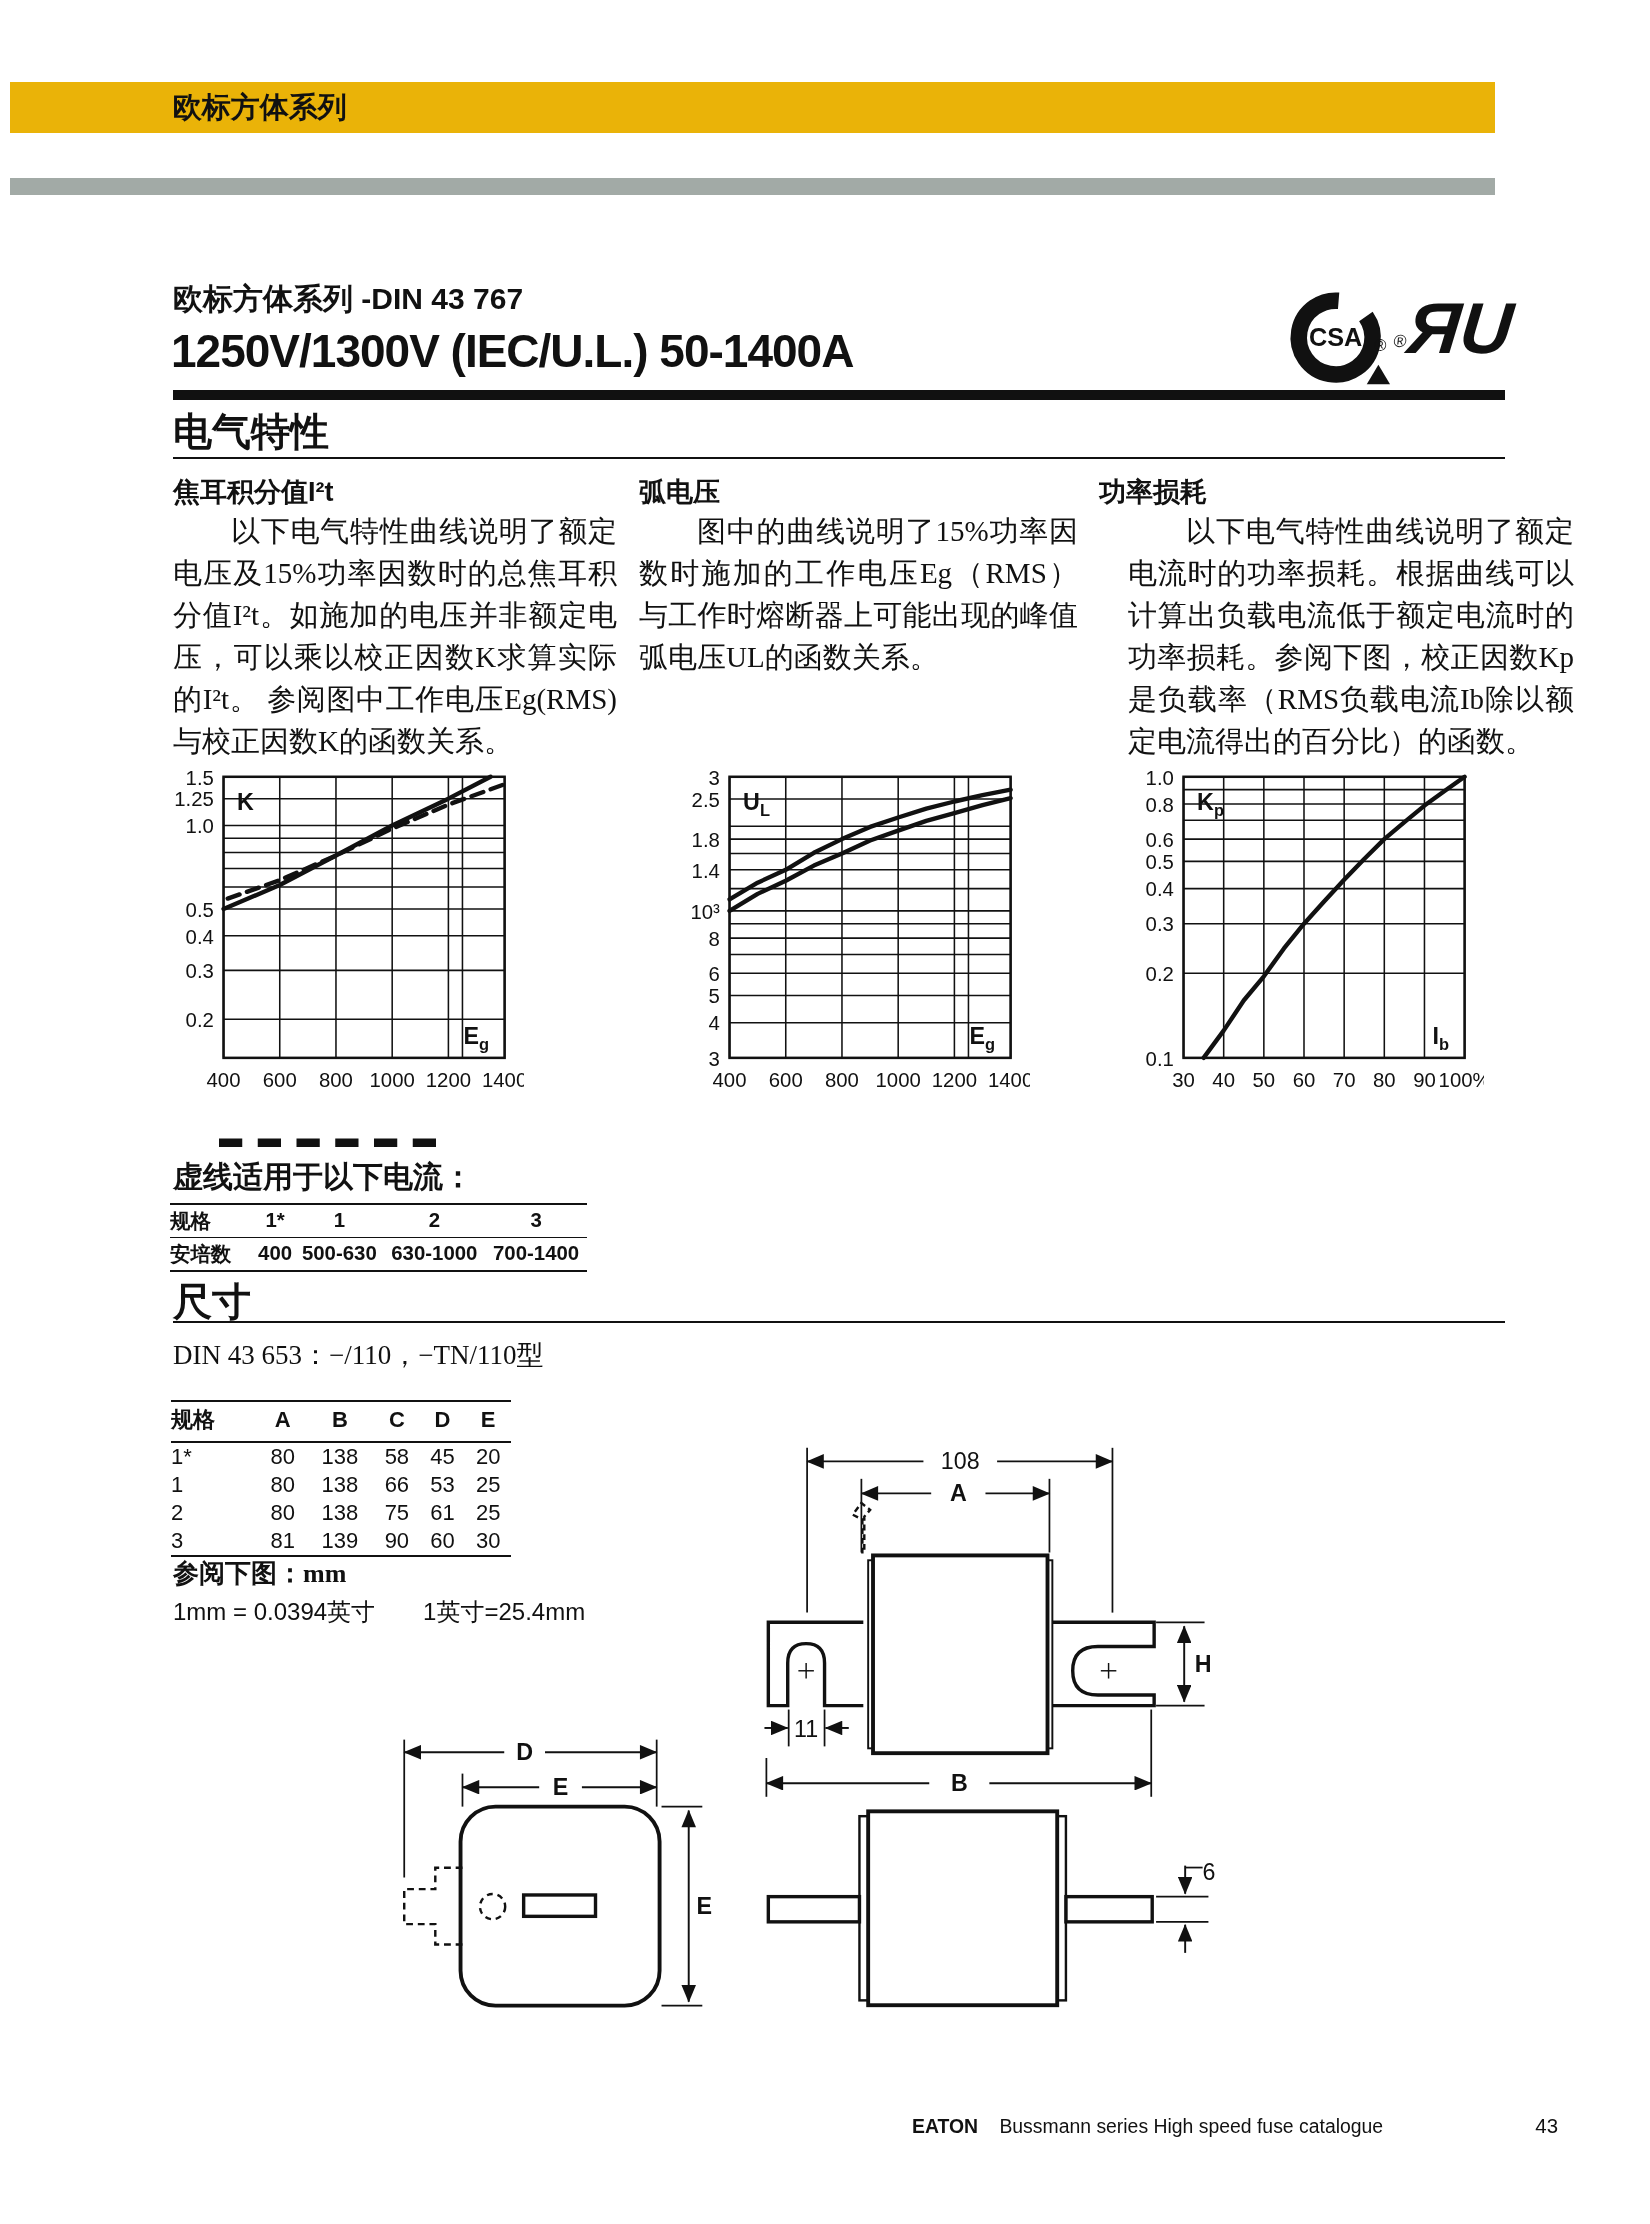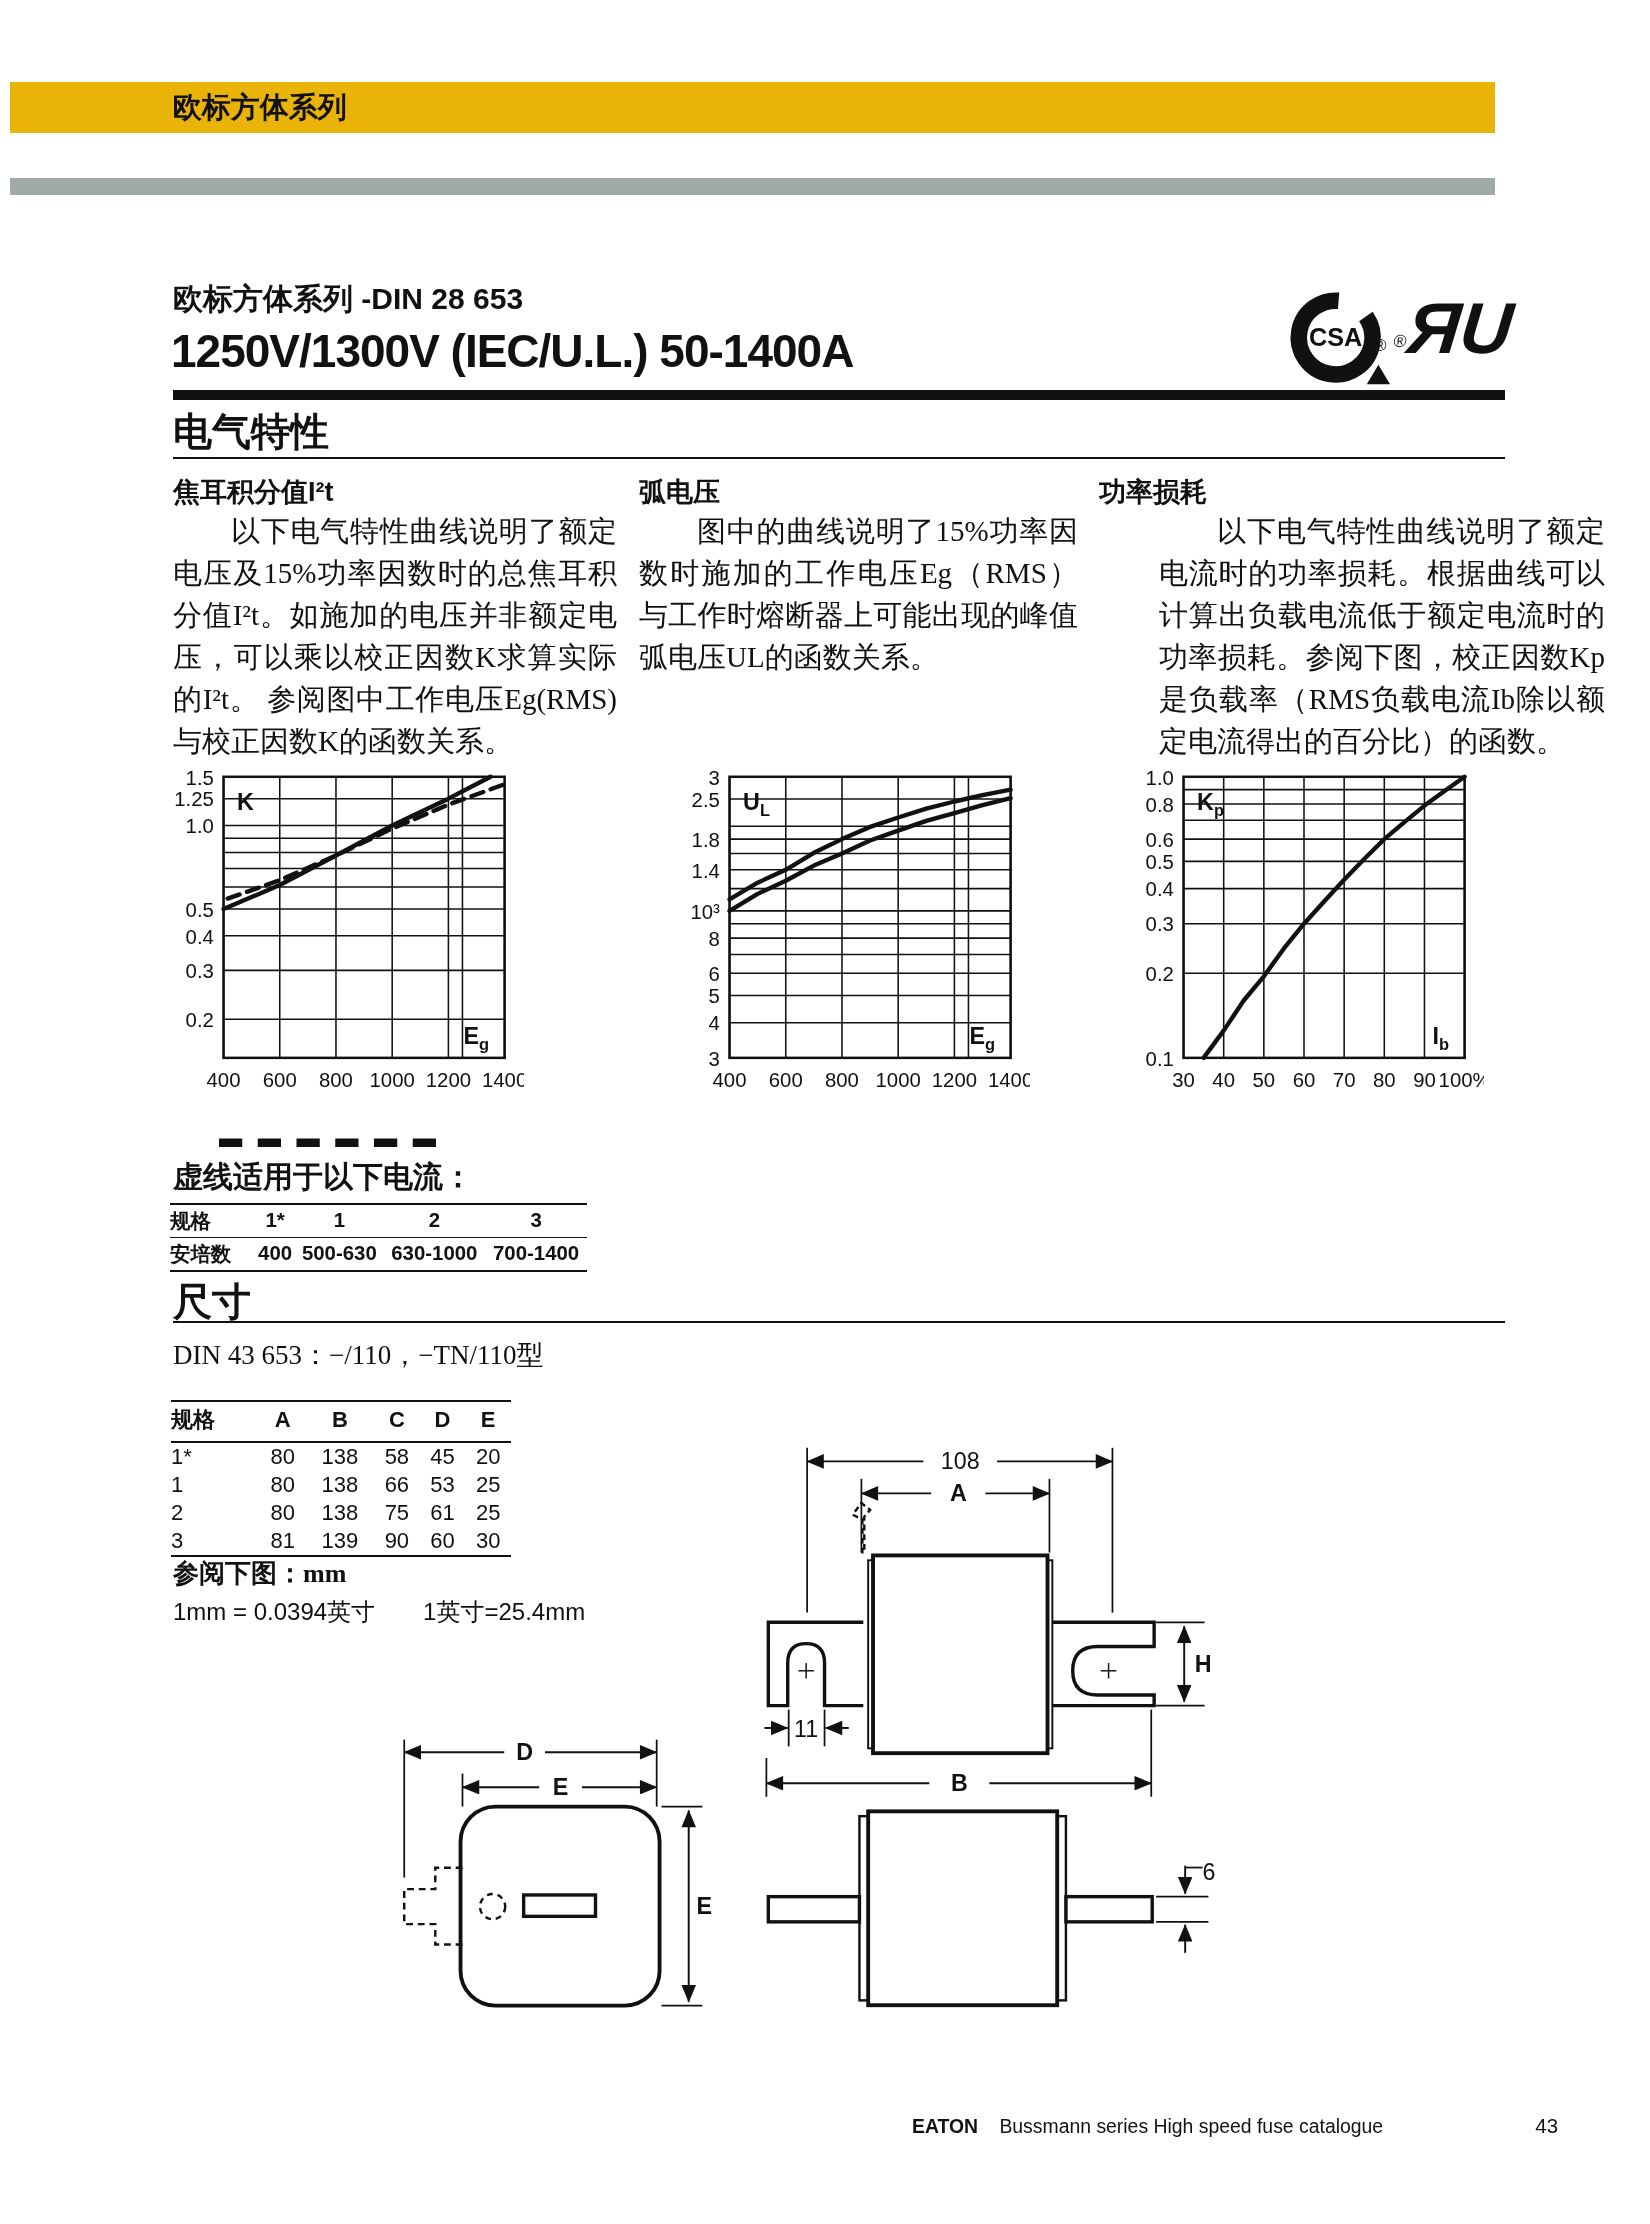--- a/index.html
+++ b/index.html
@@ -62,21 +62,21 @@
 </head>
 <body>
 
 <div class="page">
 
   <div class="abs band">
     <span class="band-text">欧标方体系列</span>
   </div>
   <div class="abs graybar"></div>
 
-  <div class="abs subtitle">欧标方体系列 -DIN 28 653</div>
+  <div class="abs subtitle">欧标方体系列 -DIN 43 767</div>
   <div class="abs maintitle">1250V/1300V (IEC/U.L.)  50-1400A</div>
 
   <svg class="abs" style="left:1287px;top:289px;" width="109" height="101" viewBox="0 0 112 104">
     <circle cx="50" cy="50" r="38" fill="none" stroke="#111" stroke-width="17" stroke-dasharray="205 34" transform="rotate(-35 50 50)"></circle>
     <text x="50" y="59" text-anchor="middle" style="font:700 26px 'Liberation Sans',sans-serif" fill="#111">CSA</text>
     <text x="96" y="64" text-anchor="middle" style="font:400 17px 'Liberation Sans',sans-serif" fill="#111">®</text>
     <polygon points="82,98 106,98 94,78" fill="#111"></polygon>
   </svg>
 
   <div class="abs ul-logo">
@@ -87,21 +87,21 @@
 
   <div class="abs sec-title" style="left:173px;top:405px;">电气特性</div>
   <div class="abs rule-thin" style="left:173px;top:457px;width:1332px;"></div>
 
   <div class="abs col-head" style="left:173px;top:474px;">焦耳积分值I²t</div>
   <div class="abs col-head" style="left:639px;top:474px;">弧电压</div>
   <div class="abs col-head" style="left:1099px;top:474px;">功率损耗</div>
 
   <div class="abs col-body" style="left:173px;top:510px;width:444px;">以下电气特性曲线说明了额定电压及15%功率因数时的总焦耳积分值I²t。如施加的电压并非额定电压，可以乘以校正因数K求算实际的I²t。 参阅图中工作电压Eg(RMS)与校正因数K的函数关系。</div>
   <div class="abs col-body" style="left:639px;top:510px;width:439px;">图中的曲线说明了15%功率因数时施加的工作电压Eg（RMS）与工作时熔断器上可能出现的峰值弧电压UL的函数关系。</div>
-  <div class="abs col-body" style="left:1159px;top:510px;width:446px;">以下电气特性曲线说明了额定电流时的功率损耗。根据曲线可以计算出负载电流低于额定电流时的功率损耗。参阅下图，校正因数Kp是负载率（RMS负载电流Ib除以额定电流得出的百分比）的函数。</div>
+  <div class="abs col-body" style="left:1128px;top:510px;width:446px;">以下电气特性曲线说明了额定电流时的功率损耗。根据曲线可以计算出负载电流低于额定电流时的功率损耗。参阅下图，校正因数Kp是负载率（RMS负载电流Ib除以额定电流得出的百分比）的函数。</div>
 
   <div class="abs" style="left:146px;top:765px;width:378px;height:325px;"><svg viewBox="0 0 390 335" width="378" height="325">
         <line x1="80" y1="12" x2="80" y2="302" stroke="#111" stroke-width="1.6"></line>
         <line x1="138" y1="12" x2="138" y2="302" stroke="#111" stroke-width="1.6"></line>
         <line x1="196" y1="12" x2="196" y2="302" stroke="#111" stroke-width="1.6"></line>
         <line x1="254" y1="12" x2="254" y2="302" stroke="#111" stroke-width="1.6"></line>
         <line x1="312" y1="12" x2="312" y2="302" stroke="#111" stroke-width="1.6"></line>
         <line x1="326.5" y1="12" x2="326.5" y2="302" stroke="#111" stroke-width="1.6"></line>
         <line x1="370" y1="12" x2="370" y2="302" stroke="#111" stroke-width="1.6"></line>
         <line x1="80" y1="12" x2="370" y2="12" stroke="#111" stroke-width="1.6"></line>

